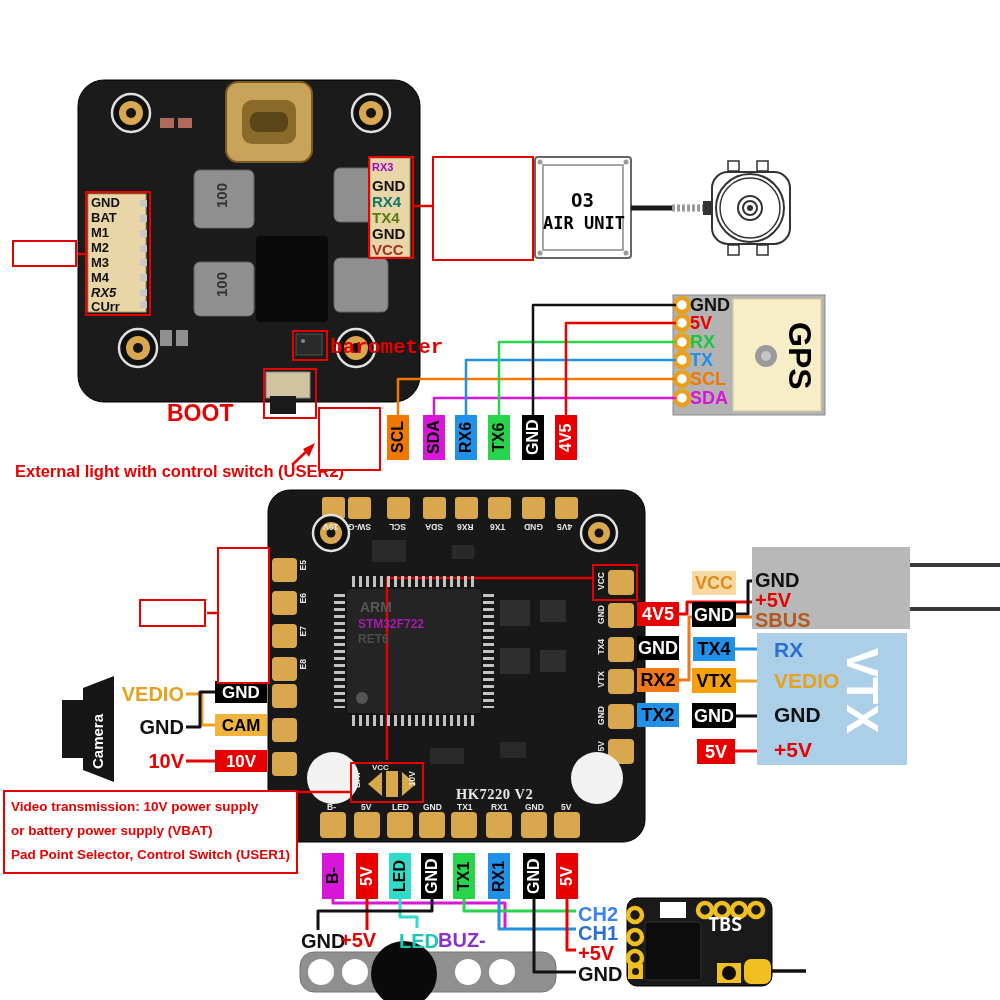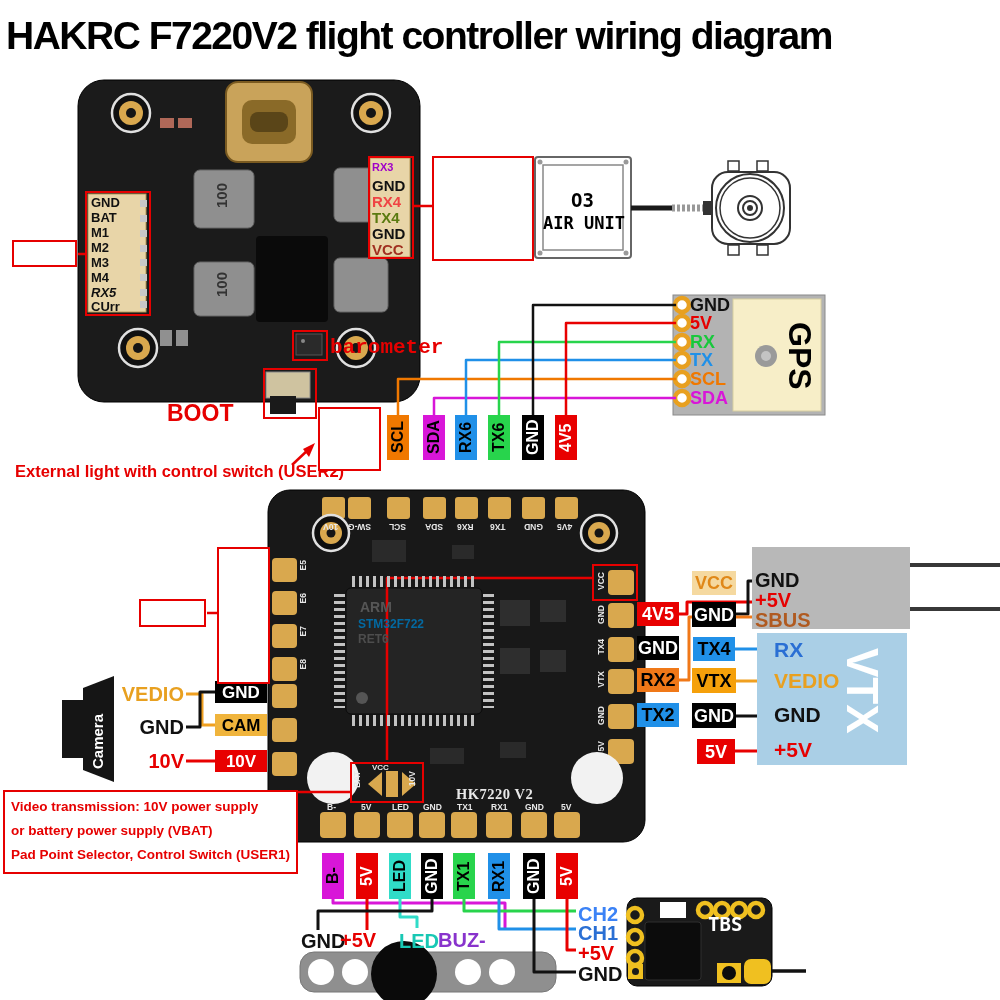--- a/index.html
+++ b/index.html
@@ -276,41 +276,40 @@
     <path d="M367,899 V930" stroke="#e80000" stroke-width="3"></path>
     <path d="M400,899 V917 H417 V928" stroke="#30dcc8" stroke-width="3"></path>
     <path d="M432,899 V911 H318 V930" stroke="#111" stroke-width="3"></path>
     <path d="M464,899 V911 H576" stroke="#28d44c" stroke-width="3"></path>
     <path d="M499,899 V929 H576" stroke="#2090e8" stroke-width="3"></path>
     <path d="M534,899 V972 H576" stroke="#111" stroke-width="3"></path>
     <path d="M567,899 V950 H576" stroke="#e80000" stroke-width="3"></path>
   </g>
 </svg>
 
-<div class="lbl" style="left:6px;top:16px;width:990px;font-size:39px;color:#000;letter-spacing:-1.5px;font-weight:bold;">HAKRC F7220V2 flight controller wiring diagram</div>
 
 <div class="redbox whitebg" style="left:12px;top:240px;width:61px;height:23px;"></div>
 <div class="lbl" style="left:17px;top:243px;font-size:20px;color:#e60000;">ESC1</div>
 <div class="redbox" style="left:85px;top:191px;width:62px;height:121px;"></div>
 <div class="lbl" style="left:91px;top:196px;font-size:13px;color:#111;">GND</div>
 <div class="lbl" style="left:91px;top:211px;font-size:13px;color:#111;">BAT</div>
 <div class="lbl" style="left:91px;top:226px;font-size:13px;color:#111;">M1</div>
 <div class="lbl" style="left:91px;top:241px;font-size:13px;color:#111;">M2</div>
 <div class="lbl" style="left:91px;top:256px;font-size:13px;color:#111;">M3</div>
 <div class="lbl" style="left:91px;top:271px;font-size:13px;color:#111;">M4</div>
 <div class="lbl" style="left:91px;top:286px;font-size:13px;color:#111;font-style:italic;">RX5</div>
 <div class="lbl" style="left:91px;top:300px;font-size:13px;color:#111;">CUrr</div>
 
 <div class="lbl vt" style="left:214px;top:183px;font-size:15px;color:#333;">100</div>
 <div class="lbl vt" style="left:214px;top:272px;font-size:15px;color:#333;">100</div>
 
 <div class="redbox" style="left:368px;top:156px;width:42px;height:99px;"></div>
 <div class="lbl" style="left:372px;top:162px;font-size:11px;color:#a000c8;">RX3</div>
 <div class="lbl" style="left:372px;top:178px;font-size:15px;color:#111;">GND</div>
-<div class="lbl" style="left:372px;top:194px;font-size:15px;color:#ef4444;">RX4</div>
+<div class="lbl" style="left:372px;top:194px;font-size:15px;color:#0f766e;">RX4</div>
 <div class="lbl" style="left:372px;top:210px;font-size:15px;color:#5a7a10;">TX4</div>
 <div class="lbl" style="left:372px;top:226px;font-size:15px;color:#111;">GND</div>
 <div class="lbl" style="left:372px;top:242px;font-size:15px;color:#a03020;">VCC</div>
 
 <div class="redbox whitebg" style="left:432px;top:156px;width:98px;height:101px;"></div>
 <div class="chip" style="left:488px;top:161px;width:40px;height:14px;font-size:13px;background:#d816d8;">SBUS</div>
 <div class="chip w" style="left:494px;top:178px;width:34px;height:14px;font-size:13px;background:#000;">GND</div>
 <div class="chip" style="left:488px;top:195px;width:40px;height:14px;font-size:13px;background:#2090e8;">TX</div>
 <div class="chip" style="left:488px;top:212px;width:40px;height:14px;font-size:13px;background:#28d44c;">RX</div>
 <div class="chip w" style="left:494px;top:229px;width:34px;height:14px;font-size:13px;background:#000;">GND</div>
@@ -359,21 +358,21 @@
 <div class="chip" style="left:222px;top:555px;width:41px;height:23px;font-size:17px;background:#f5dfad;">E5</div>
 <div class="chip" style="left:222px;top:588px;width:41px;height:23px;font-size:17px;background:#f5dfad;">E6</div>
 <div class="chip" style="left:222px;top:621px;width:41px;height:23px;font-size:17px;background:#f5dfad;">E7</div>
 <div class="chip" style="left:222px;top:654px;width:41px;height:23px;font-size:17px;background:#f5dfad;">E8</div>
 <div class="silk vt" style="left:299px;top:560px;font-size:8.5px;">E5</div>
 <div class="silk vt" style="left:299px;top:593px;font-size:8.5px;">E6</div>
 <div class="silk vt" style="left:299px;top:626px;font-size:8.5px;">E7</div>
 <div class="silk vt" style="left:299px;top:659px;font-size:8.5px;">E8</div>
 
 <div class="lbl" style="left:360px;top:600px;font-size:14px;color:#565656;">ARM</div>
-<div class="lbl" style="left:358px;top:618px;font-size:12px;color:#0369a1;">STM32F722</div>
+<div class="lbl" style="left:358px;top:618px;font-size:12px;color:#a21caf;">STM32F722</div>
 <div class="lbl" style="left:358px;top:633px;font-size:12px;color:#4d4d4d;">RET6</div>
 <div class="pinstrip-v" style="left:334px;top:594px;width:11px;height:114px;"></div>
 <div class="pinstrip-v" style="left:483px;top:594px;width:11px;height:114px;"></div>
 <div class="pinstrip-h" style="left:352px;top:576px;width:124px;height:11px;"></div>
 <div class="pinstrip-h" style="left:352px;top:715px;width:124px;height:11px;"></div>
 
 <div class="lbl vt w" style="left:90px;top:689px;font-size:15px;height:80px;">Camera</div>
 <div class="lbl" style="left:108px;top:684px;width:76px;font-size:20px;color:#e8a020;text-align:right;">VEDIO</div>
 <div class="lbl" style="left:108px;top:717px;width:76px;font-size:20px;color:#111;text-align:right;">GND</div>
 <div class="lbl" style="left:108px;top:751px;width:76px;font-size:20px;color:#e60000;text-align:right;">10V</div>

